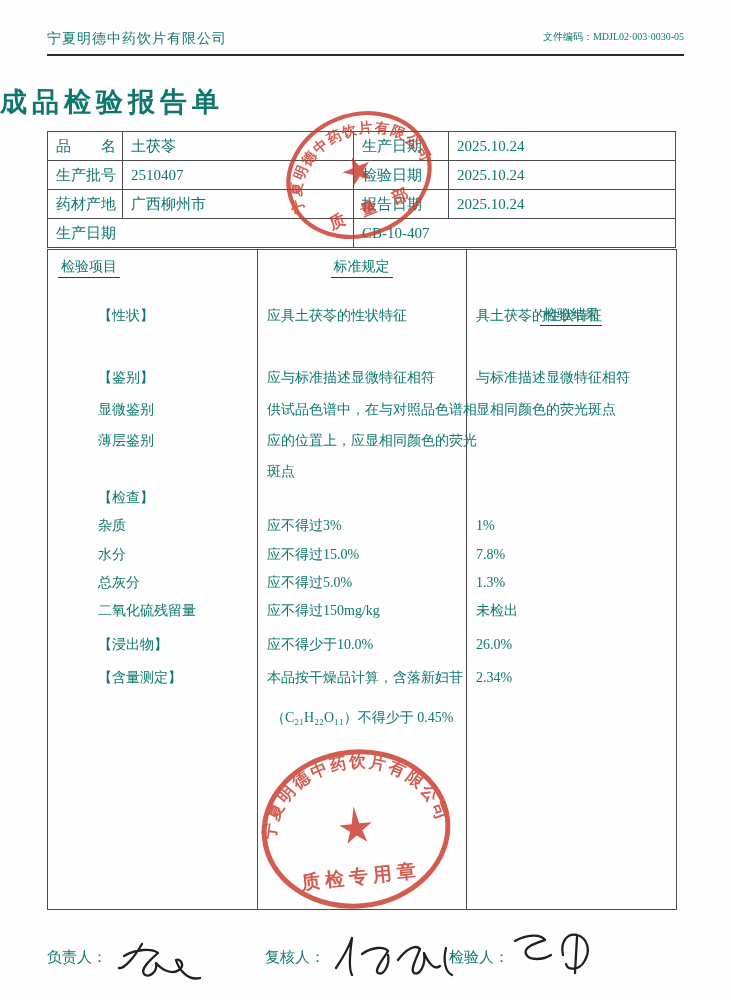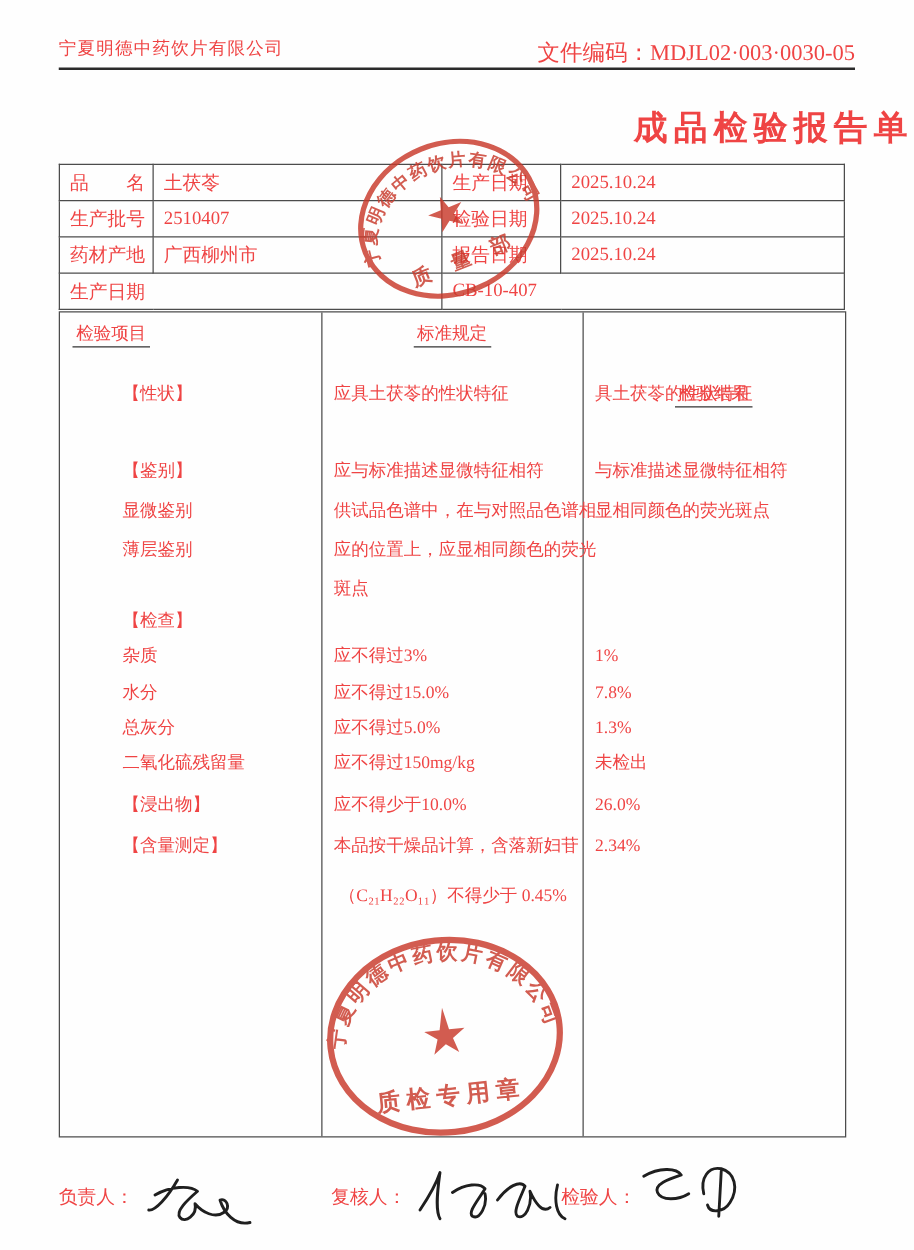--- a/index.html
+++ b/index.html
@@ -1,25 +1,25 @@
 <!DOCTYPE html>
 <html><head>
 <meta charset="utf-8">
 <style>
   html,body{margin:0;padding:0;background:#ffffff;}
   .page{
     position:relative;width:731px;height:1000px;background:#fefefe;
-    font-family:"Liberation Serif","DejaVu Serif",serif;color:#ef4444;overflow:hidden;
+    font-family:"Liberation Serif","DejaVu Serif",serif;color:#0f766e;overflow:hidden;
   }
   
   .hdr-left{position:absolute;left:47px;top:30px;font-size:14px;letter-spacing:1px;}
-  .hdr-right{position:absolute;right:47px;top:30px;font-size:18px;}
+  .hdr-right{position:absolute;right:47px;top:30px;font-size:10px;}
   .hdr-rule{position:absolute;left:47px;top:54px;width:637px;height:0;border-top:2px solid #2b2b2b;}
   
-  .title{position:absolute;left:0;top:84px;width:731px;text-align:right;
+  .title{position:absolute;left:0;top:84px;width:731px;text-align:left;
          font-size:27px;font-weight:bold;letter-spacing:5px;}
   
   table.info{position:absolute;left:47px;top:131px;width:628px;border-collapse:collapse;
              table-layout:fixed;font-size:15px;}
   table.info td{border:1px solid #4c4c4c;height:28px;padding:0 0 0 8px;vertical-align:middle;}
   
   .main{position:absolute;left:47px;top:249px;width:628px;height:659px;
         border:1px solid #4c4c4c;font-size:14px;}
   .vdiv{position:absolute;top:0;bottom:0;width:0;border-left:1px solid #4c4c4c;}
   .vdiv.d1{left:209px;} .vdiv.d2{left:418px;}

